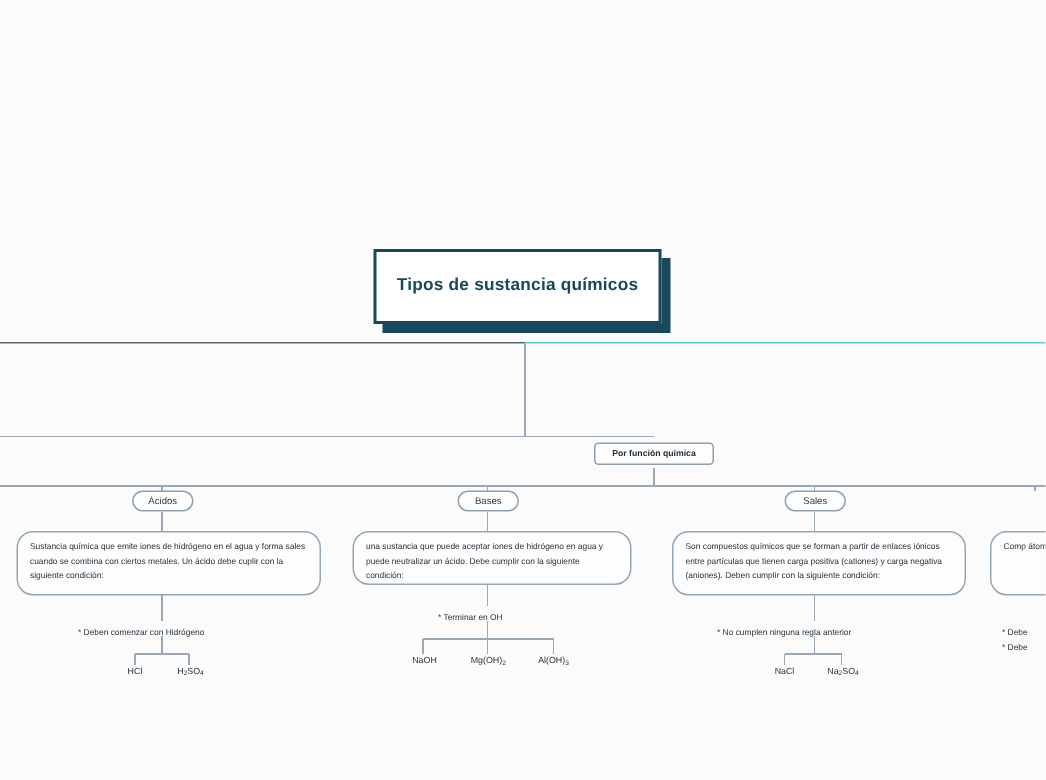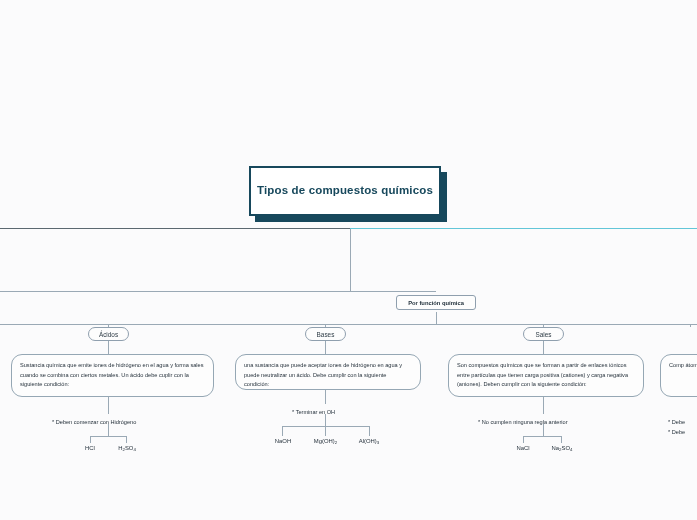--- a/index.html
+++ b/index.html
@@ -194,21 +194,21 @@
       <path d="M 523 436 L 523 443"></path>
       <path d="M 561 436 L 561 443"></path>
     </g>
   </svg>
 
   <div class="divider-left"></div>
   <div class="divider-right"></div>
 
   <div class="root-shadow"></div>
   <div class="root-node">
-    <div class="root-label">Tipos de compuestos químicos</div>
+    <div class="root-label">Tipos de sustancia químicos</div>
   </div>
 
   <div class="pill trunk" style="left:396px; top:295px; width:80px; height:15px;">
     <span>Por función química</span>
   </div>
 
   <div class="pill branch" style="left:88px; top:327px; width:41px; height:14px;">
     <span>Ácidos</span>
   </div>
   <div class="pill branch" style="left:305px; top:327px; width:41px; height:14px;">

